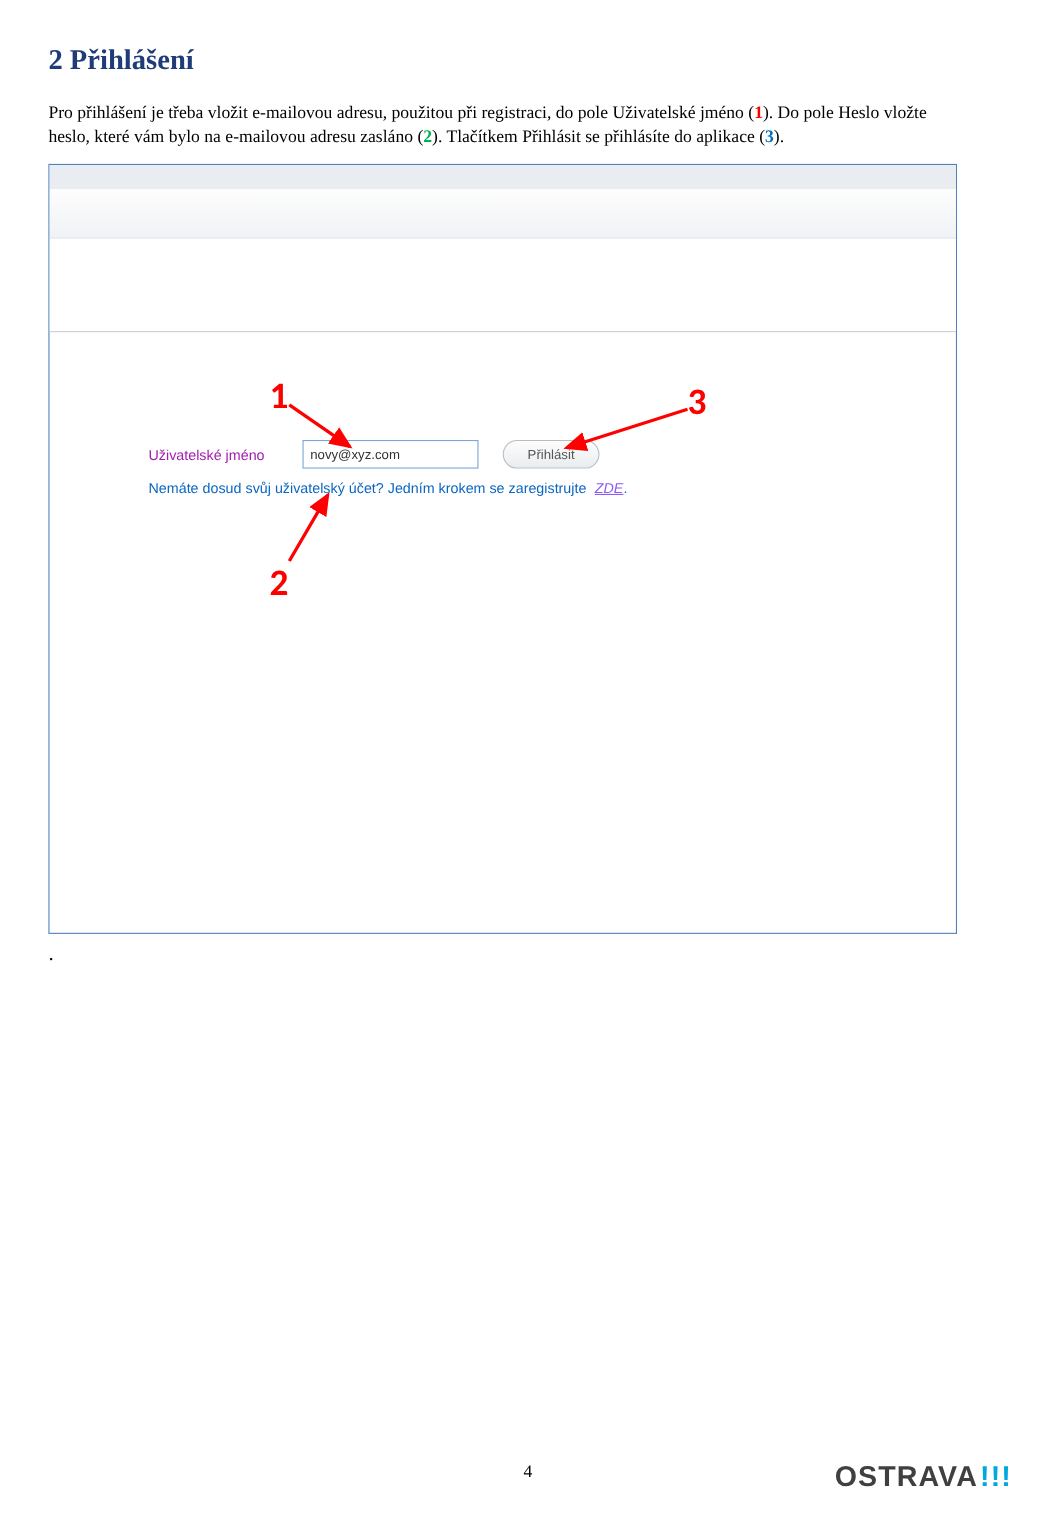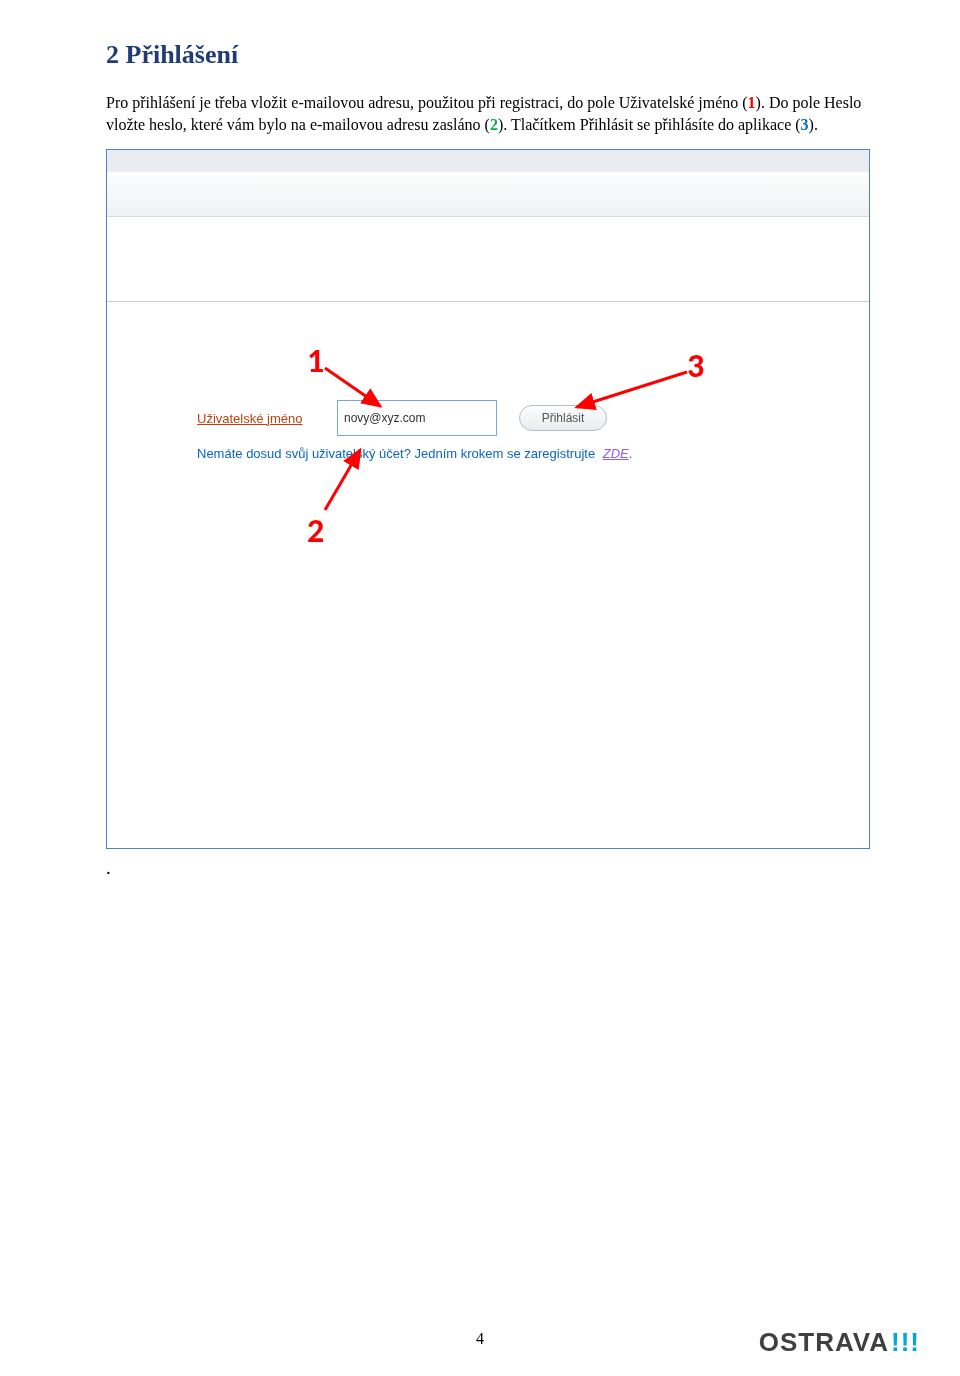--- a/index.html
+++ b/index.html
@@ -1,17 +1,17 @@
 <!DOCTYPE html>
 <html><head>
 <meta charset="utf-8">
 <style>
   * { box-sizing: border-box; margin: 0; padding: 0; }
   html, body { width: 960px; height: 1376px; background: #fff; font-family: "Times New Roman", Times, serif; color: #000; }
-  .page { width: 960px; height: 1376px; position: relative; padding: 40px 90px 40px 106px; }
+  .page { width: 960px; height: 1376px; position: relative; padding: 40px 90px 40px 44px; }
   .heading { font-size: 26px; font-weight: bold; color: #1f3c78; margin-bottom: 22px; }
   .body-text { font-size: 16px; line-height: 1.35; }
   .ref1 { color: #ff0000; font-weight: bold; }
   .ref2 { color: #00b050; font-weight: bold; }
   .ref3 { color: #0070c0; font-weight: bold; }
 
   .screenshot-box {
     margin-top: 14px;
     border: 1px solid #4f81bd;
     width: 100%;
@@ -26,24 +26,24 @@
 
   .form-area {
     position: absolute;
     left: 90px;
     top: 250px;
     font-family: Verdana, Geneva, sans-serif;
     font-size: 13px;
     color: #555;
   }
   .form-row { display: flex; align-items: center; margin-bottom: 8px; }
-  .form-label { width: 140px; color: #c2410c; text-decoration: underline; }
+  .form-label { width: 140px; color: #a21caf; }
   .text-input {
     width: 160px;
-    height: 36px;
+    height: 26px;
     border: 1px solid #7ba6d6;
     background: #fff;
     padding: 2px 6px;
     font-family: Verdana, Geneva, sans-serif;
     font-size: 12px;
     color: #333;
     position: relative;
   }
   .pw-wrap { position: relative; display: inline-flex; align-items: center; }
   .pw-eye {

